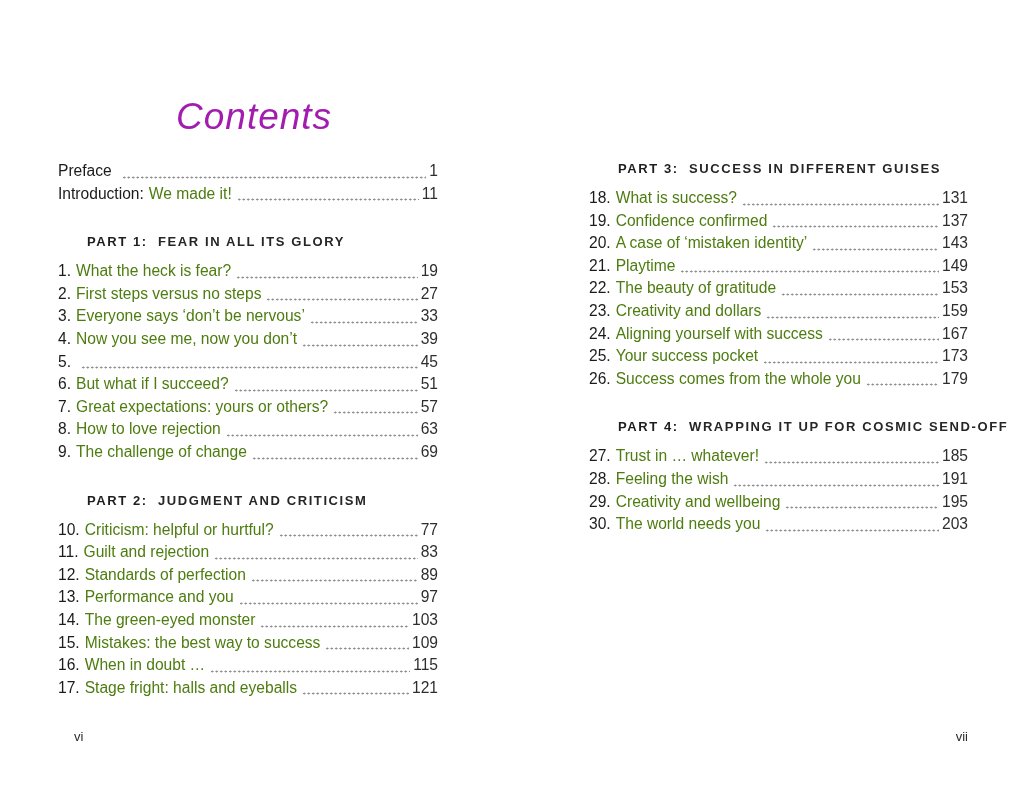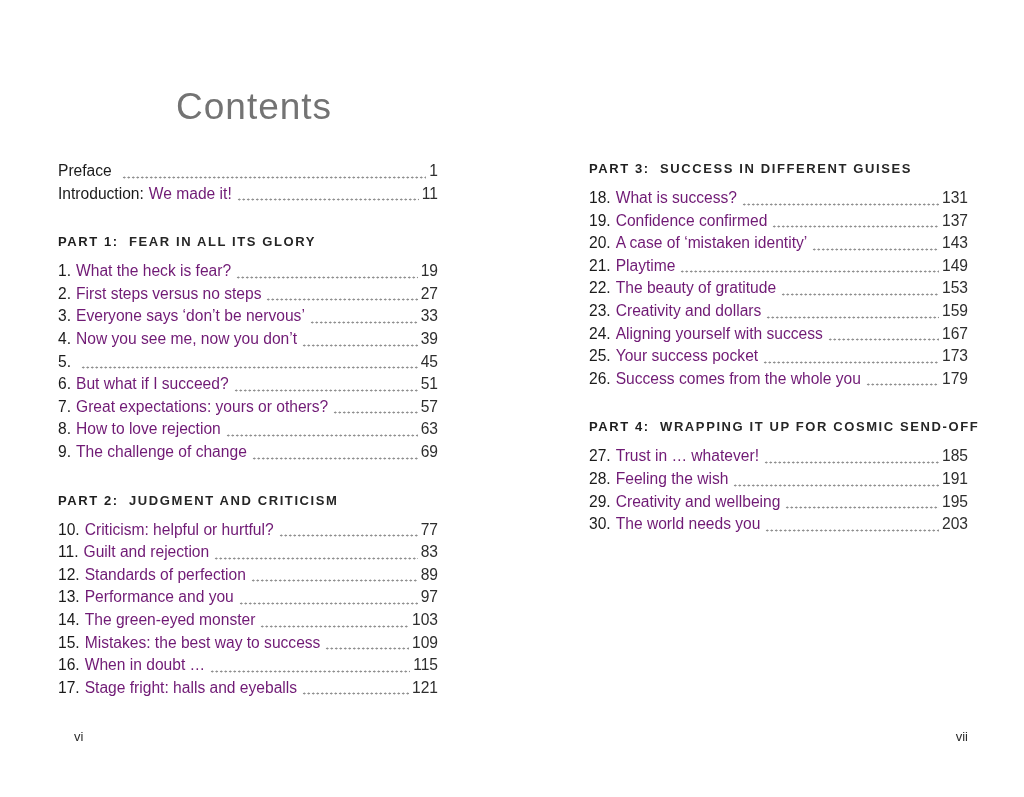--- a/index.html
+++ b/index.html
@@ -11,26 +11,27 @@
   .spread {
     position: relative;
     width: 1024px;
     height: 797px;
     background: #ffffff;
     overflow: hidden;
   }
   .page-title {
     position: absolute;
     left: 176px;
-    top: 86px;
+    top: 96px;
     margin: 0;
     font-size: 37px;
     font-weight: 300;
     letter-spacing: 1px;
-    color: #737373;
+    color: #a21caf;
+    font-style: italic;
   }
   .col {
     position: absolute;
     top: 160px;
   }
   .col-left  { left: 58px;  width: 380px; }
   .col-right { left: 589px; width: 379px; }
 
   .toc-row {
     display: flex;
@@ -38,21 +39,21 @@
     font-size: 15.6px;
     line-height: 22.6px;
     white-space: nowrap;
   }
   .num {
     font-weight: 400;
     color: #1b1b1b;
     margin-right: 5px;
   }
   .entry-title {
-    color: #701a75;
+    color: #4d7c0f;
     text-align: center;
   }
   .leader {
     flex: 1 1 auto;
     margin: 0 3px 0 5px;
     min-width: 12px;
     background-image: radial-gradient(circle, #8f8f8f 0.9px, rgba(0,0,0,0) 1.15px);
     background-size: 4.5px 3px;
     background-repeat: repeat-x;
     background-position: left bottom 4px;
@@ -68,21 +69,21 @@
     margin-top: 0;
   }
   .part-heading {
     margin: 0 0 10px 0;
     font-size: 13px;
     line-height: 17px;
     letter-spacing: 1.6px;
     color: #1e1e1e;
     white-space: nowrap;
   }
-  .part-label { font-weight: 800; }
+  .part-label { font-weight: 800; margin-left: 29px; }
   .part-name  { font-weight: 700; margin-left: 5px; color: #262626; }
 
   .folio {
     position: absolute;
     top: 729px;
     font-size: 13px;
     color: #2c2c2c;
   }
   .folio-left  { left: 74px; }
   .folio-right { left: 948px; width: 20px; text-align: right; }

